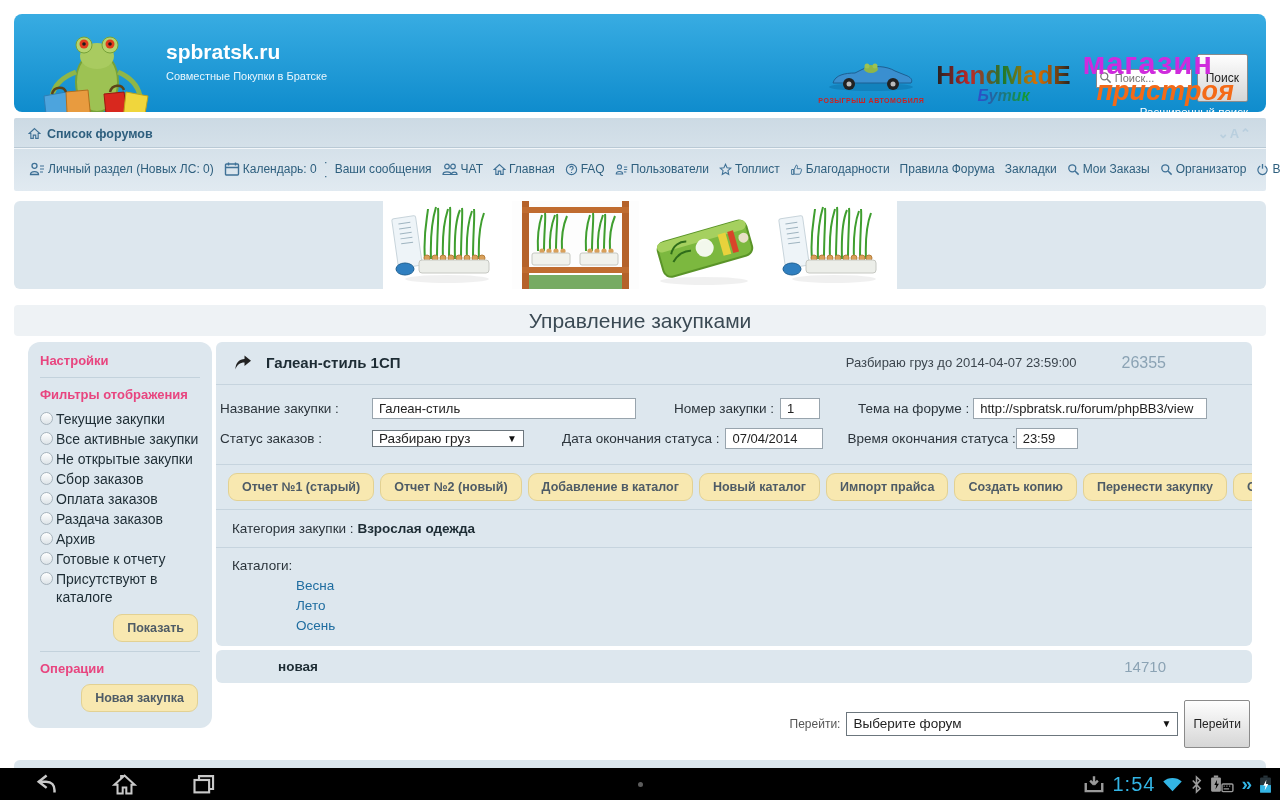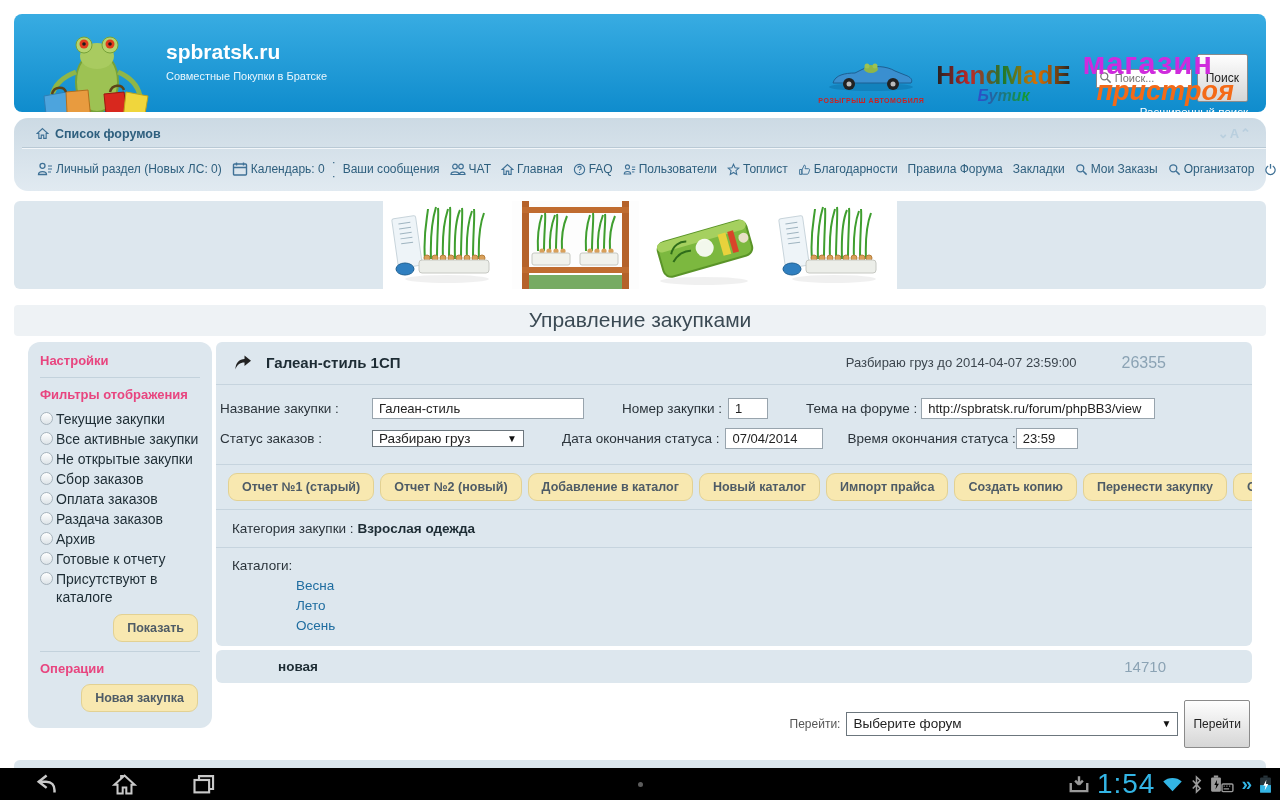--- a/index.html
+++ b/index.html
@@ -28,21 +28,21 @@
   .hm1 { font-size:26px; font-weight:bold; background:linear-gradient(90deg,#222,#c02828,#1d7a2d,#e07000,#222);
     -webkit-background-clip:text; background-clip:text; color:transparent; }
   .hm2 { font-size:16px; font-style:italic; font-weight:bold;
     background:linear-gradient(90deg,#c026c0,#2a52c6,#139a32,#e0399d);
     -webkit-background-clip:text; background-clip:text; color:transparent; }
   .promo-shop { text-align:left; line-height:.95; }
   .shop1 { font-size:31px; font-weight:bold; color:#cf2bdd; letter-spacing:1px; }
   .shop2 { font-size:27px; font-weight:bold; font-style:italic; color:#f46a17; margin-left:14px; }
 
   
-  .nav-card { margin:6px 14px 0; border-radius:14px; background:linear-gradient(#ccdae4,#e1eaf1);padding-left:8px; }
+  .nav-card { margin:6px 14px 0; border-radius:2px; background:linear-gradient(#ccdae4,#e1eaf1); }
   .crumb-row { display:flex; align-items:center; padding:8px 14px 6px; border-bottom:1px solid #b9c9d5;
     box-shadow:0 1px 0 rgba(255,255,255,.7); }
   .crumb-row .crumb { display:flex; align-items:center; gap:6px; color:#2e5f7e; font-size:12.5px; font-weight:bold; text-decoration:none; }
   .font-controls { margin-left:auto; color:#b9cfde; font-size:13px; font-weight:bold; letter-spacing:1px; }
   .user-row { display:flex; align-items:center; padding:7px 10px 8px; font-size:12px; }
   .ulink { display:flex; align-items:center; gap:3px; color:#2e5f7e; text-decoration:none; margin:0 5px; white-space:nowrap; }
   .u-right { margin-left:auto; display:flex; align-items:center; }
   .dots-sep { color:#2e5f7e; margin:0 2px; }
   .ic { width:13px; height:13px; color:#3f7196; flex-shrink:0; }
   .ic-lg { width:16px; height:16px; }
@@ -98,21 +98,21 @@
   .jump-row { display:flex; align-items:center; justify-content:flex-end; gap:6px; margin:17px 2px 0; font-size:12px; color:#555; }
   .jump-sel { width:332px; height:24px; font-size:13.5px; }
   .footer-strip { margin:12px 14px 0; height:12px; border-radius:6px 6px 0 0; background:#dbe6ed; }
 
   
   .abar { margin-top:auto; height:46px; background:#000; position:relative; display:flex; align-items:center; }
   .abar-left { display:flex; align-items:center; gap:52px; padding-left:32px; }
   .abar-left .aic { width:27px; height:27px; color:#c9c9c9; cursor:pointer; }
   .abar-dot { position:absolute; left:50%; top:50%; width:5px; height:5px; margin:-2px 0 0 -2px; border-radius:50%; background:#5c5c5c; }
   .abar-right { margin-left:auto; display:flex; align-items:center; gap:7px; padding-right:8px; }
-  .a-time { color:#33b5e5; font-size:28px; letter-spacing:1px; }
+  .a-time { color:#33b5e5; font-size:20px; letter-spacing:1px; }
   .a-chev { color:#33b5e5; font-size:19px; font-weight:bold; }
 </style>
 </head>
 <body>
 
 <svg width="0" height="0" style="position:absolute">
   <symbol id="sy-home" viewBox="0 0 16 16">
       <path d="M8 2 L14.5 8 H12.5 V14 H9.5 V10 H6.5 V14 H3.5 V8 H1.5 Z" fill="none" stroke="currentColor" stroke-width="1.4"></path>
     </symbol>
   <symbol id="sy-person" viewBox="0 0 16 16">
@@ -514,21 +514,21 @@
           <svg class="share">
               <use href="#sy-share"></use>
             </svg>
           <span class="p-title">Галеан-стиль 1СП</span>
           <span class="p-status">Разбираю груз до 2014-04-07 23:59:00</span>
           <span class="p-id">26355</span>
         </div>
         <div class="p-form sect">
           <div class="f-row">
             <span class="f-lbl1">Название закупки :</span>
-            <input class="f-in" style="width: 212px;" value="Галеан-стиль">
+            <input class="f-in" style="width: 264px;" value="Галеан-стиль">
             <span style="margin-left:38px">Номер закупки :</span>
             <input class="f-in" style="width: 40px; margin-left: 6px;" value="1">
             <span style="margin-left:38px">Тема на форуме :</span>
             <input class="f-in" style="width: 234px; margin-left: 4px;" value="http://spbratsk.ru/forum/phpBB3/view">
           </div>
           <div class="f-row">
             <span class="f-lbl1">Статус заказов :</span>
             <div class="sel" style="width:152px">
               <span>Разбираю груз</span>
               <span class="caret">▼</span>

